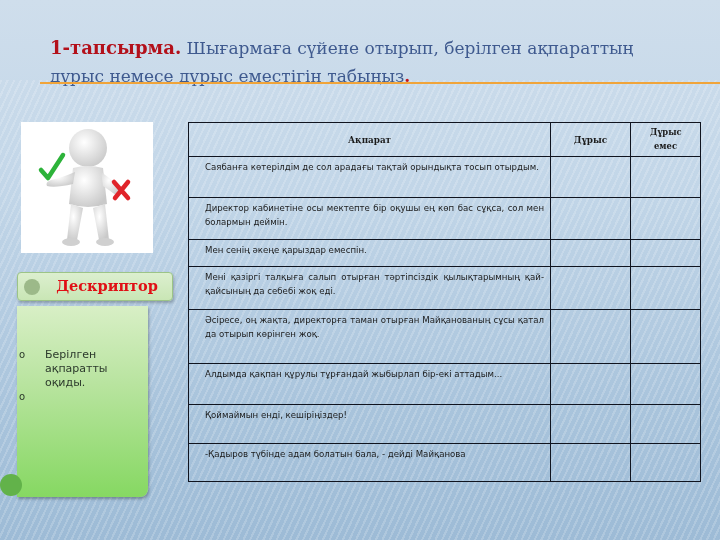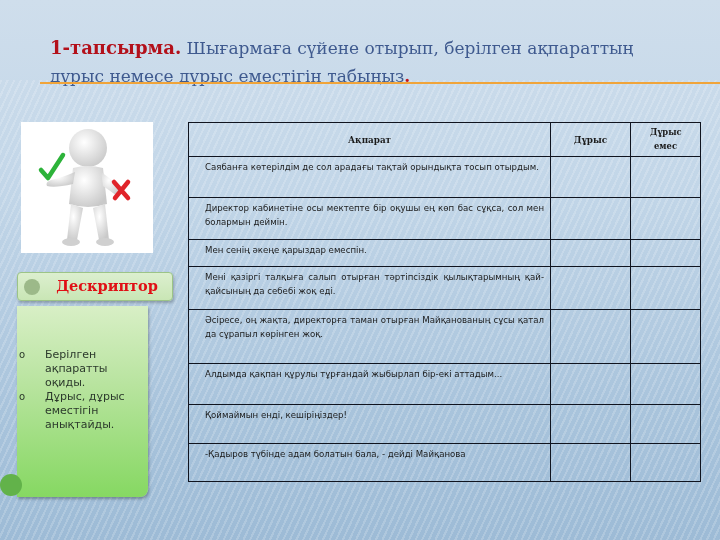--- a/index.html
+++ b/index.html
@@ -108,21 +108,20 @@
   <div class="scroll-title">Дескриптор</div>
 </div>
 <div class="scroll-body">
   <ul class="desc-list">
     <li>
       <span class="bullet">o</span>
       <span>Берілген ақпаратты оқиды.</span>
     </li>
     <li>
       <span class="bullet">o</span>
-      <span>Дұрыс, дұрыс еместігін анықтайды.</span>
     </li>
   </ul>
 </div>
 <div class="scroll-curl-bottom"></div>
 
 <table class="info">
   <colgroup>
     <col style="width:362px">
     <col style="width:80px">
     <col style="width:70px">
@@ -147,21 +146,21 @@
     <td class="text">Мен сенің әкеңе қарыздар емеспін.</td>
     <td></td>
     <td></td>
   </tr>
   <tr style="height:41px">
     <td class="text">Мені қазіргі талқыға салып отырған тәртіпсіздік қылықтарымның қай-қайсының да себебі жоқ еді.</td>
     <td></td>
     <td></td>
   </tr>
   <tr style="height:53px">
-    <td class="text">Әсіресе, оң жақта, директорға таман отырған Майқанованың сұсы қатал да сұрапыл көрінген жоқ.</td>
+    <td class="text">Әсіресе, оң жақта, директорға таман отырған Майқанованың сұсы қатал да отырып көрінген жоқ.</td>
     <td></td>
     <td></td>
   </tr>
   <tr style="height:39px">
     <td class="text">Алдымда қақпан құрулы тұрғандай жыбырлап бір-екі аттадым...</td>
     <td></td>
     <td></td>
   </tr>
   <tr style="height:38px">
     <td class="text">Қоймаймын енді, кешіріңіздер!</td>

